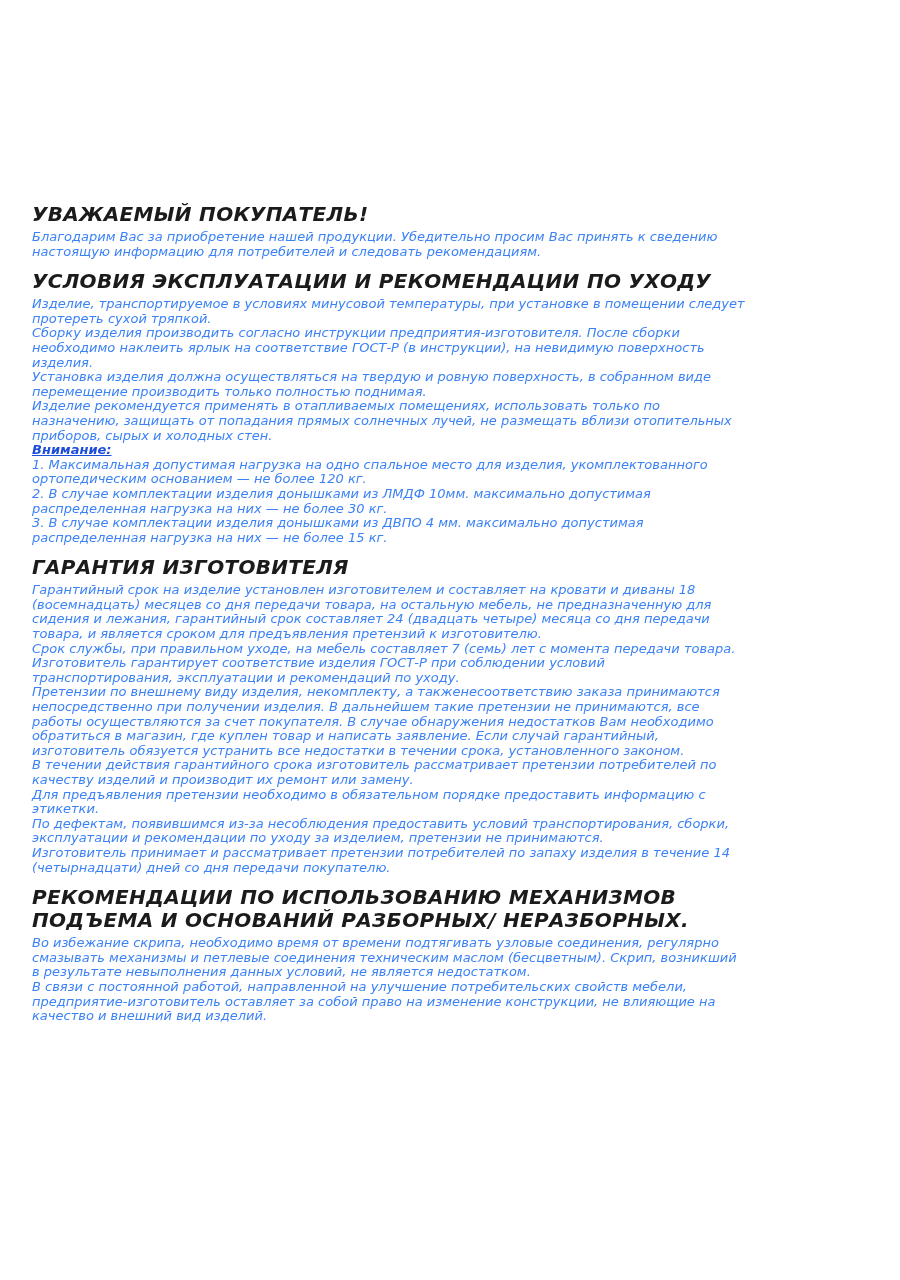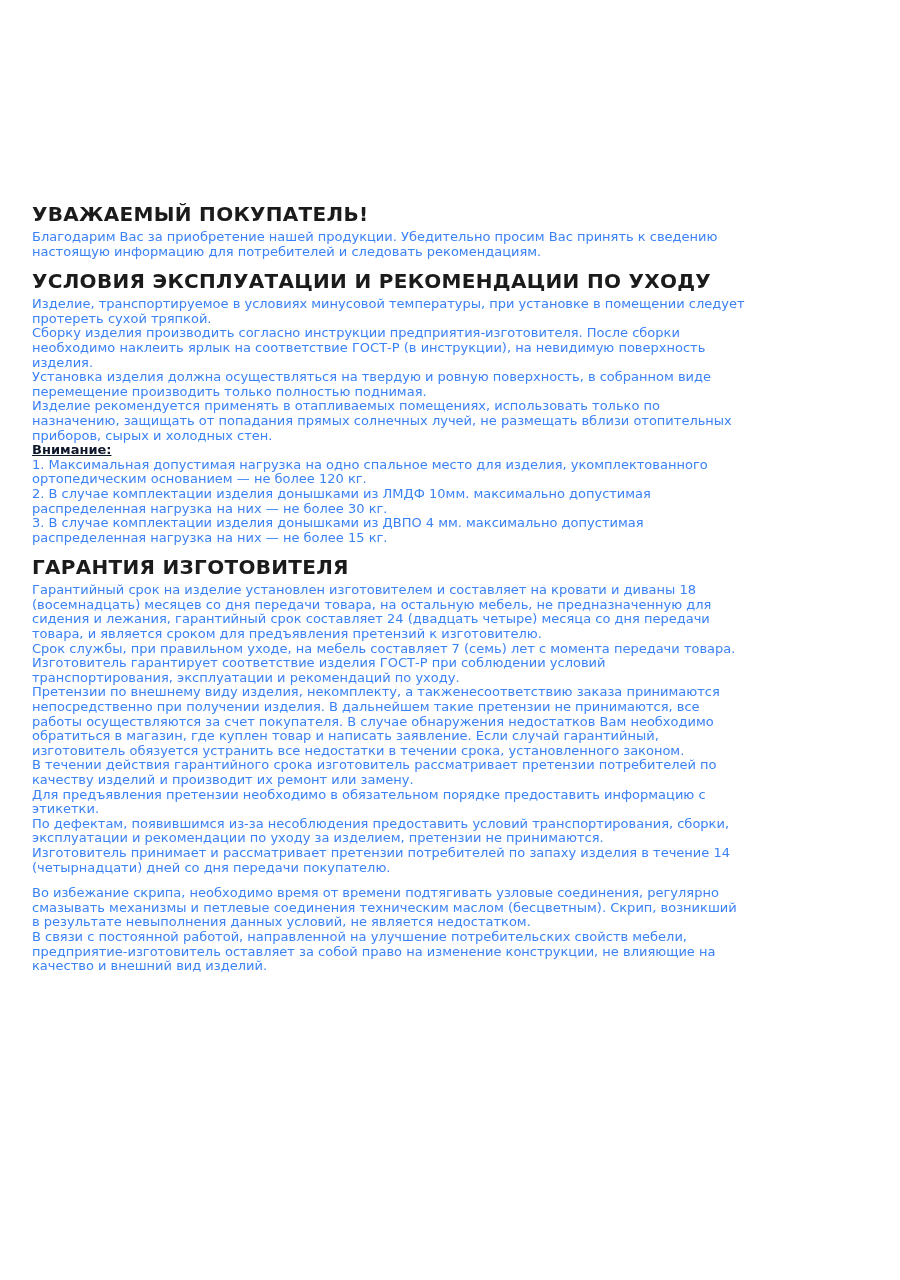--- a/index.html
+++ b/index.html
@@ -11,20 +11,21 @@
     width: 900px;
     height: 1280px;
     font-family: "DejaVu Sans", "Liberation Sans", sans-serif;
     color: #1c1c1c;
     overflow: hidden;
   }
   .doc {
     box-sizing: border-box;
     width: 780px;
     padding: 203px 33px 0 32px;
+    font-style: italic;
   }
   .doc-section { margin: 0; }
   .doc-section + .doc-section { margin-top: 11px; }
   .sec-heading {
     font-size: 20px;
     font-weight: bold;
     letter-spacing: 0.3px;
     line-height: 1.15;
     margin: 0 0 4px 0;
     color: #1b1b1b;
@@ -35,21 +36,21 @@
     margin: 0;
     color: #3b82f6;
     white-space: pre-line;
   }
   .note-label {
     font-size: 13px;
     line-height: 14.6px;
     margin: 0;
     font-weight: bold;
     text-decoration: underline;
-    color: #0f172a;
+    color: #1d4ed8;
   }
 </style>
 </head>
 <body>
 
 <div class="doc">
 
   <section class="doc-section">
     <h2 class="sec-heading">УВАЖАЕМЫЙ ПОКУПАТЕЛЬ!</h2>
     <p class="body-para">Благодарим Вас за приобретение нашей продукции. Убедительно просим Вас принять к сведению настоящую информацию для потребителей и следовать рекомендациям.</p>
@@ -73,17 +74,18 @@
     <p class="body-para">Срок службы, при правильном уходе, на мебель составляет 7 (семь) лет с момента передачи товара.</p>
     <p class="body-para">Изготовитель гарантирует соответствие изделия ГОСТ-Р при соблюдении условий транспортирования, эксплуатации и рекомендаций по уходу.</p>
     <p class="body-para">Претензии по внешнему виду изделия, некомплекту, а такженесоответствию заказа принимаются непосредственно при получении изделия. В дальнейшем такие претензии не принимаются, все работы осуществляются за счет покупателя. В случае обнаружения недостатков  Вам необходимо обратиться в магазин, где куплен товар и написать заявление. Если случай гарантийный, изготовитель обязуется устранить все недостатки в течении срока, установленного законом.</p>
     <p class="body-para">В течении действия гарантийного срока изготовитель рассматривает претензии потребителей по качеству изделий и производит их ремонт или замену.</p>
     <p class="body-para">Для предъявления претензии необходимо в обязательном порядке предоставить информацию с этикетки.</p>
     <p class="body-para">По дефектам, появившимся из-за несоблюдения предоставить условий транспортирования, сборки, эксплуатации и рекомендации по уходу за изделием, претензии не принимаются.</p>
     <p class="body-para">Изготовитель принимает и рассматривает претензии потребителей по запаху изделия в течение 14 (четырнадцати) дней со дня передачи  покупателю.</p>
   </section>
 
   <section class="doc-section">
+    <h2 class="sec-heading">РЕКОМЕНДАЦИИ ПО ИСПОЛЬЗОВАНИЮ МЕХАНИЗМОВ ПОДЪЕМА И ОСНОВАНИЙ РАЗБОРНЫХ/ НЕРАЗБОРНЫХ.</h2>
     <p class="body-para">Во избежание скрипа, необходимо время от времени подтягивать узловые соединения, регулярно смазывать механизмы и петлевые соединения техническим маслом (бесцветным). Скрип, возникший в результате невыполнения данных условий, не является недостатком.</p>
     <p class="body-para">В связи с постоянной работой, направленной на улучшение потребительских свойств мебели, предприятие-изготовитель оставляет за собой право на изменение конструкции, не влияющие на качество и внешний вид изделий.</p>
   </section>
 
 </div>
 
 </body></html>

